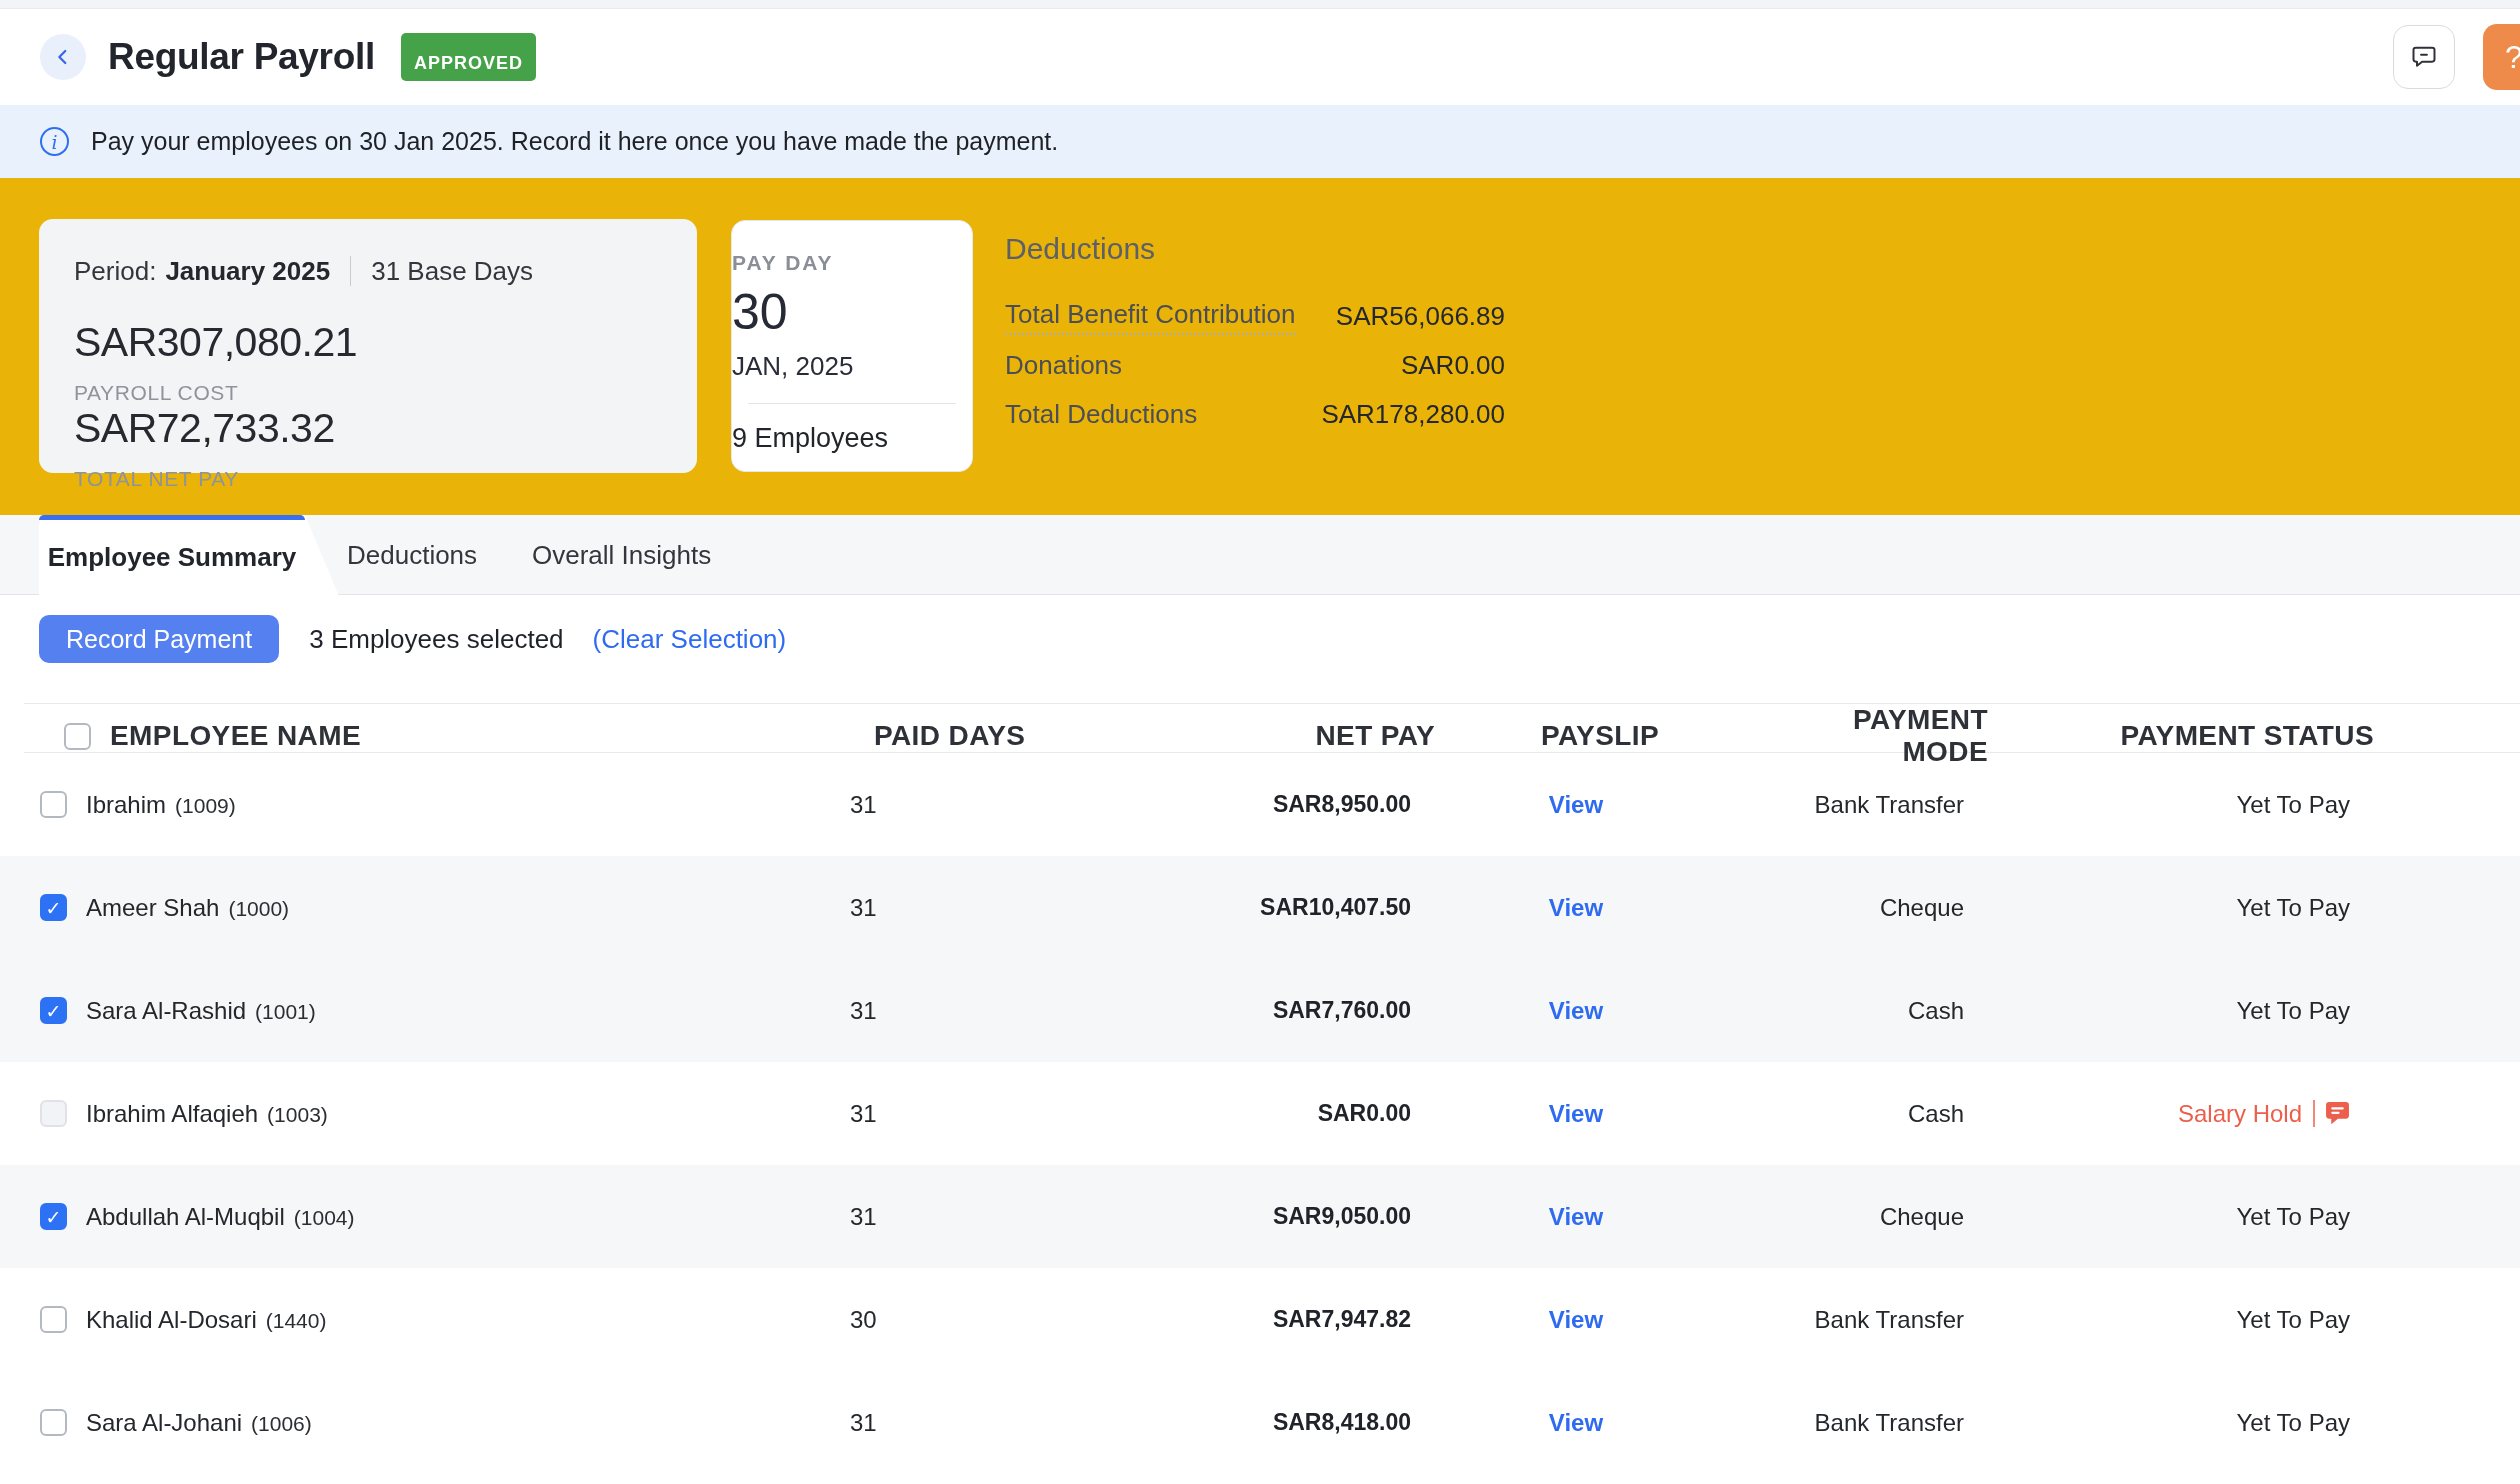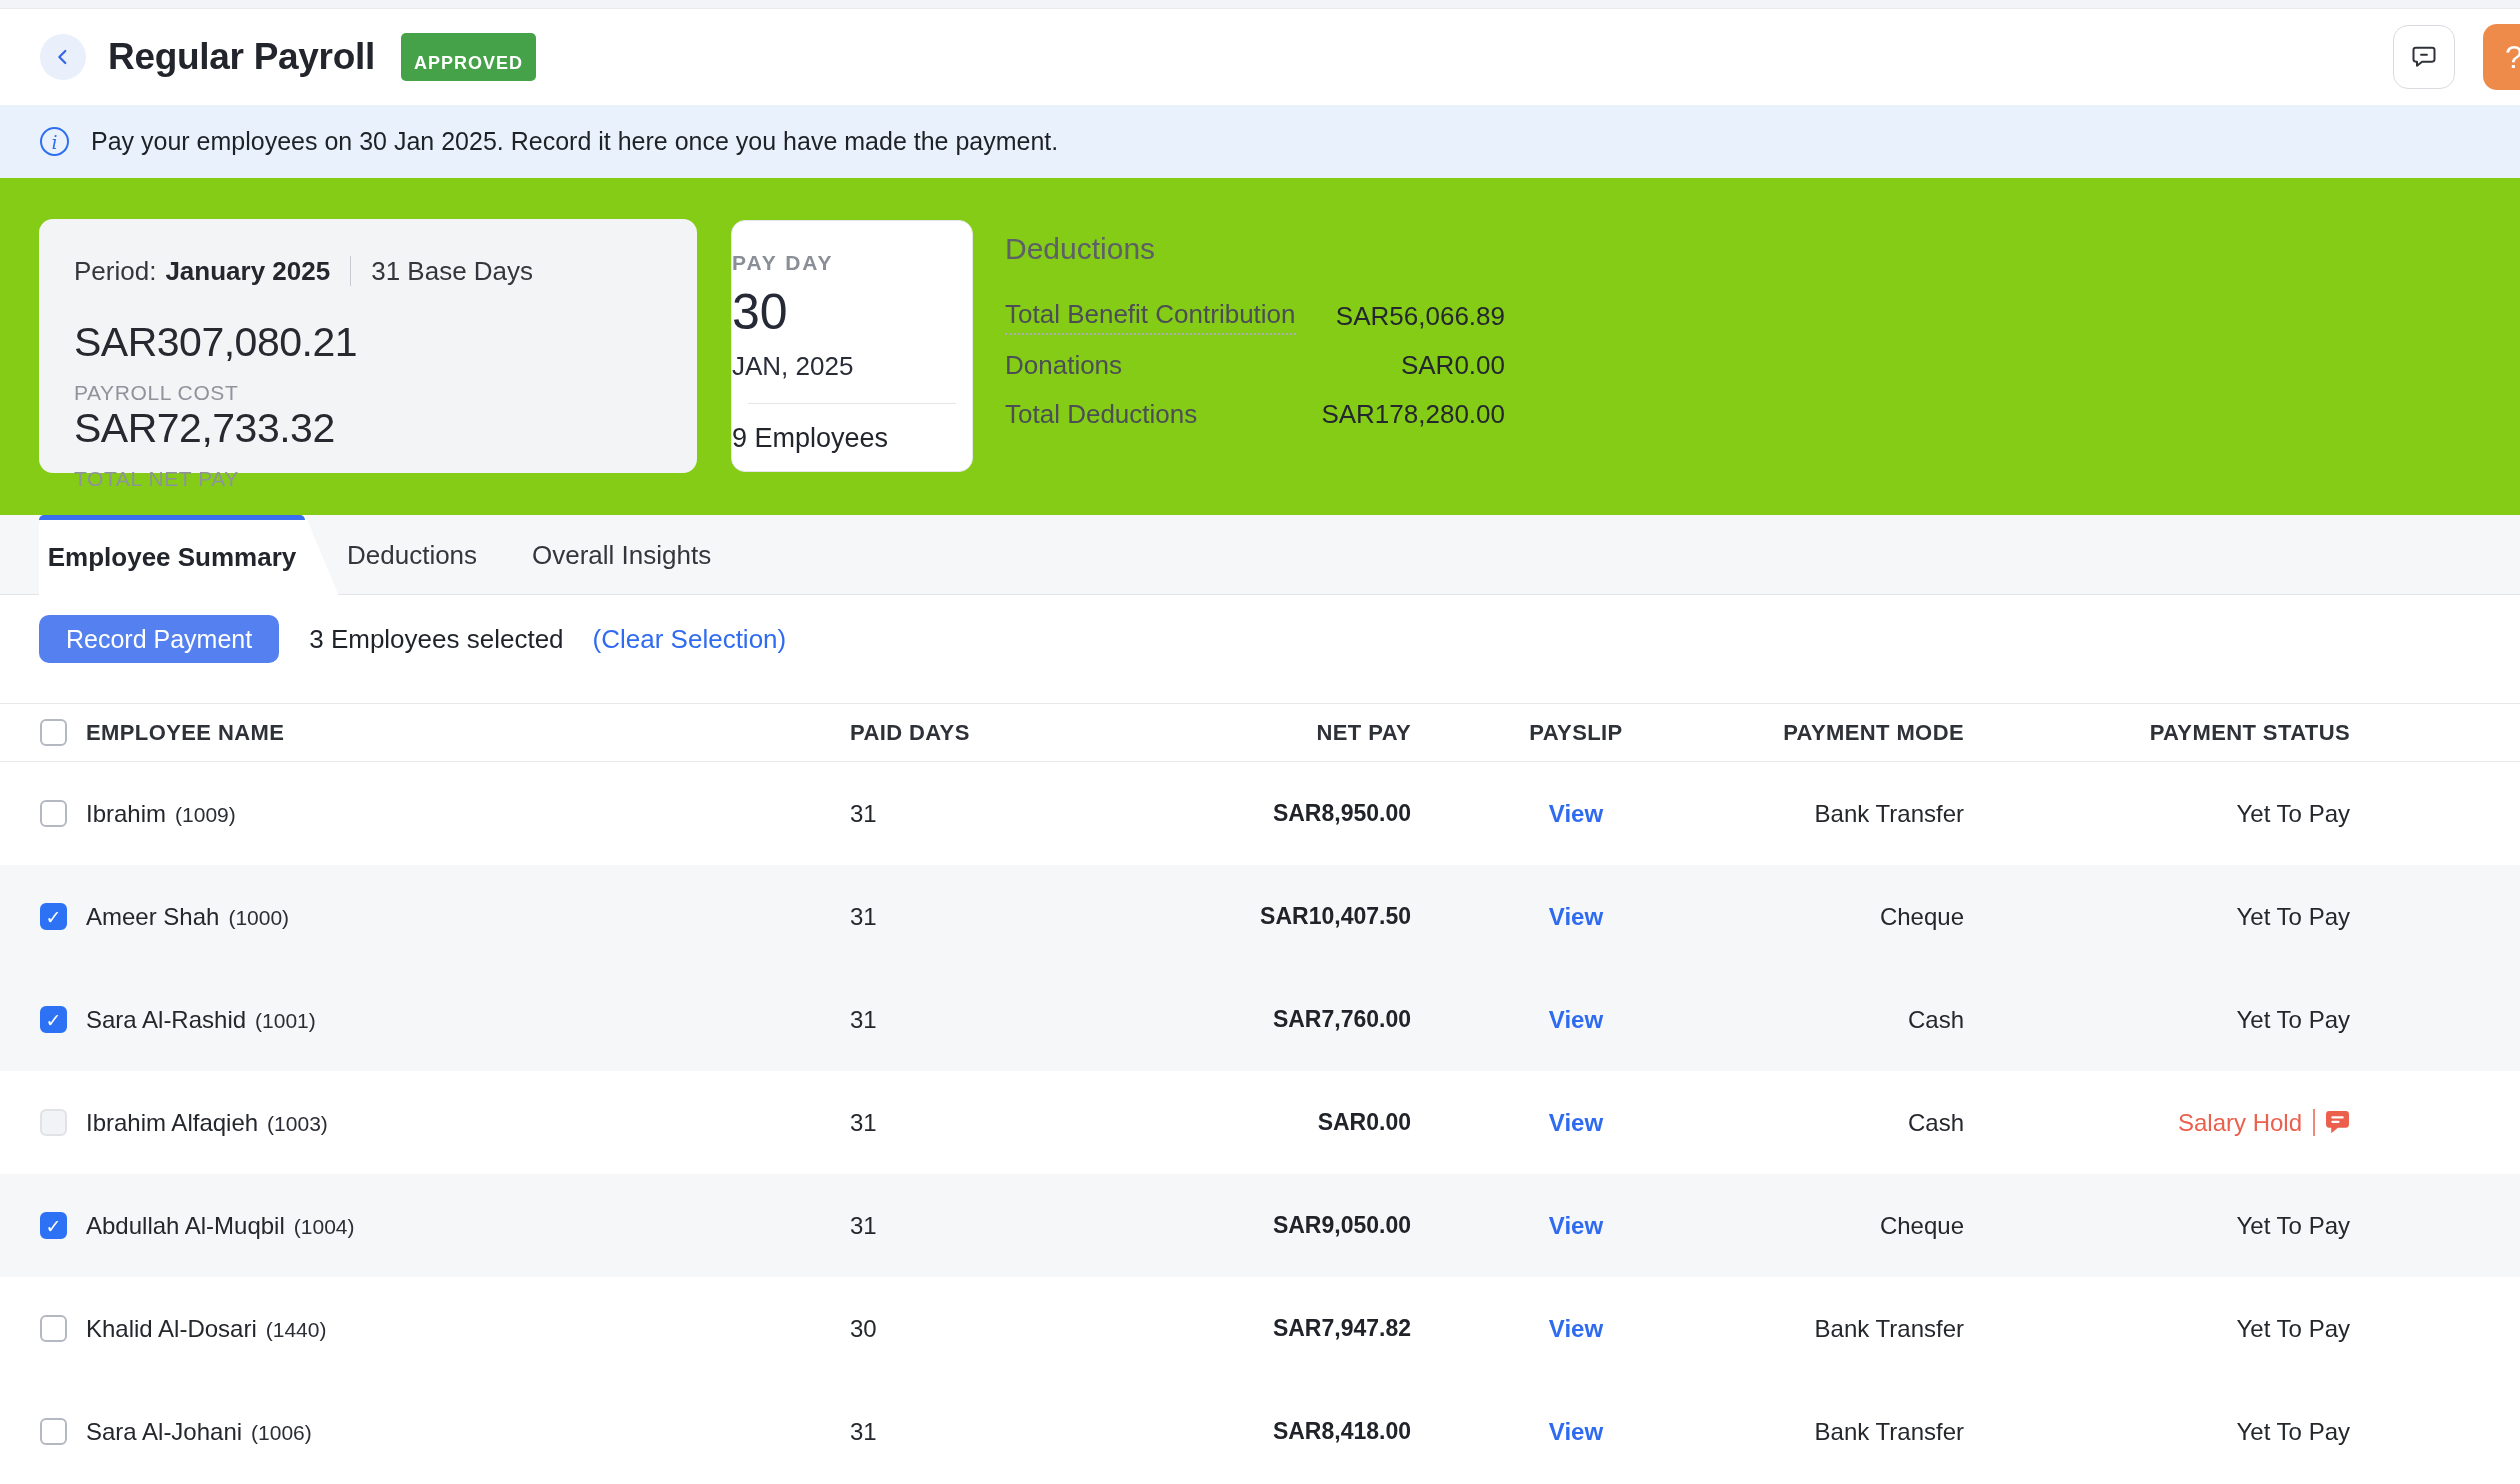--- a/index.html
+++ b/index.html
@@ -19,21 +19,21 @@
   .header-actions { margin-left:auto; display:flex; align-items:center; gap:28px; }
   .chat-btn { width:62px; height:64px; border:1px solid #d8dbe0; border-radius:15px; background:#fff; display:flex; align-items:center; justify-content:center; cursor:pointer; }
   .help-btn { width:62px; height:66px; background:#ee8b4b; border-radius:14px; color:#fff; font-size:32px; display:flex; align-items:center; justify-content:center; margin-right:-25px; cursor:pointer; }
 
   
   .banner { height:73px; background:#e9f2fc; display:flex; align-items:center; padding:0 40px; gap:22px; }
   .info-icon { width:29px; height:29px; border:2px solid #2e6ff2; border-radius:50%; color:#2e6ff2; font-family:"DejaVu Serif",serif; font-style:italic; font-size:19px; display:flex; align-items:center; justify-content:center; flex:0 0 auto; }
   .banner-text { font-size:25px; color:#1e2126; }
 
   
-  .cards { position:relative; height:337px; background:#84cc16; }
+  .cards { position:relative; height:337px; background:#eab308; }
   .summary-card { position:absolute; left:39px; top:41px; width:658px; height:254px; background:#f3f4f6; border-radius:14px; padding:36px 30px 0 35px; }
   .period-line { display:flex; align-items:center; font-size:26px; color:#33363c; height:32px; white-space:nowrap; }
   .period-strong { font-weight:700; color:#24272d; margin-left:9px; }
   .vdiv { width:1px; height:30px; background:#c7cad0; margin:0 20px; }
   .amounts { display:flex; margin-top:32px;flex-direction:column; }
   .amount-block { width:318px; }
   .amount { font-size:41px; color:#26292f; letter-spacing:-0.5px; white-space:nowrap; }
   .amount-label { font-size:21px; color:#8f939b; letter-spacing:0.6px; margin-top:15px; }
   .download-row { display:flex; align-items:flex-start; margin-top:31px; font-size:30px; white-space:nowrap; }
   .dl-icon { width:31px; height:31px; border-radius:50%; background:#3a77f0; display:flex; align-items:center; justify-content:center; margin-right:13px; flex:0 0 auto; }
@@ -68,21 +68,21 @@
 
   
   .toolbar { display:flex; align-items:center; margin:20px 0 0 39px; height:48px; }
   .record-btn { height:48px; padding:0 27px; background:#5580f0; border:none; border-radius:10px; color:#fff; font-size:25px; font-family:inherit; cursor:pointer; }
   .selected-text { margin-left:30px; font-size:26px; color:#1f2329; }
   .clear-link { margin-left:29px; font-size:26px; color:#2f6bf0; text-decoration:none; cursor:pointer; }
 
   
   .table { margin-top:40px; }
   .thead, .trow { display:grid; grid-template-columns:46px 764px 250px 311px 330px 223px 386px; align-items:center; padding-left:40px; }
-  .thead { height:59px; border-top:1px solid #e8e9ed; border-bottom:1px solid #e8e9ed; font-size:22px; font-weight:700; color:#2e3137; letter-spacing:0.4px; }
+  .thead { height:50px; border-top:1px solid #e8e9ed; border-bottom:1px solid #e8e9ed; font-size:28px; font-weight:700; color:#2e3137; letter-spacing:0.4px;margin-left:24px; }
   .trow { height:103px; font-size:24px; color:#24272c; }
   .trow.selected { background:#f6f7f8; }
   .h-net, .c-net, .h-mode, .c-mode { text-align:right; }
   .h-slip, .c-slip { text-align:center; }
   .h-status, .c-status { display:flex; justify-content:flex-end; align-items:center; }
   .c-net { font-weight:700; font-size:23px; color:#202329; }
   .view-link { color:#2f6bf0; text-decoration:none; cursor:pointer;font-weight:bold; }
   .eid { font-size:21px; color:#2b2e34; margin-left:9px; }
   .checkbox { width:27px; height:27px; border:2px solid #b4b8c0; border-radius:6px; background:#fff; display:flex; align-items:center; justify-content:center; cursor:pointer; }
   .checkbox.checked { background:#2d72f5; border-color:#2d72f5; }

